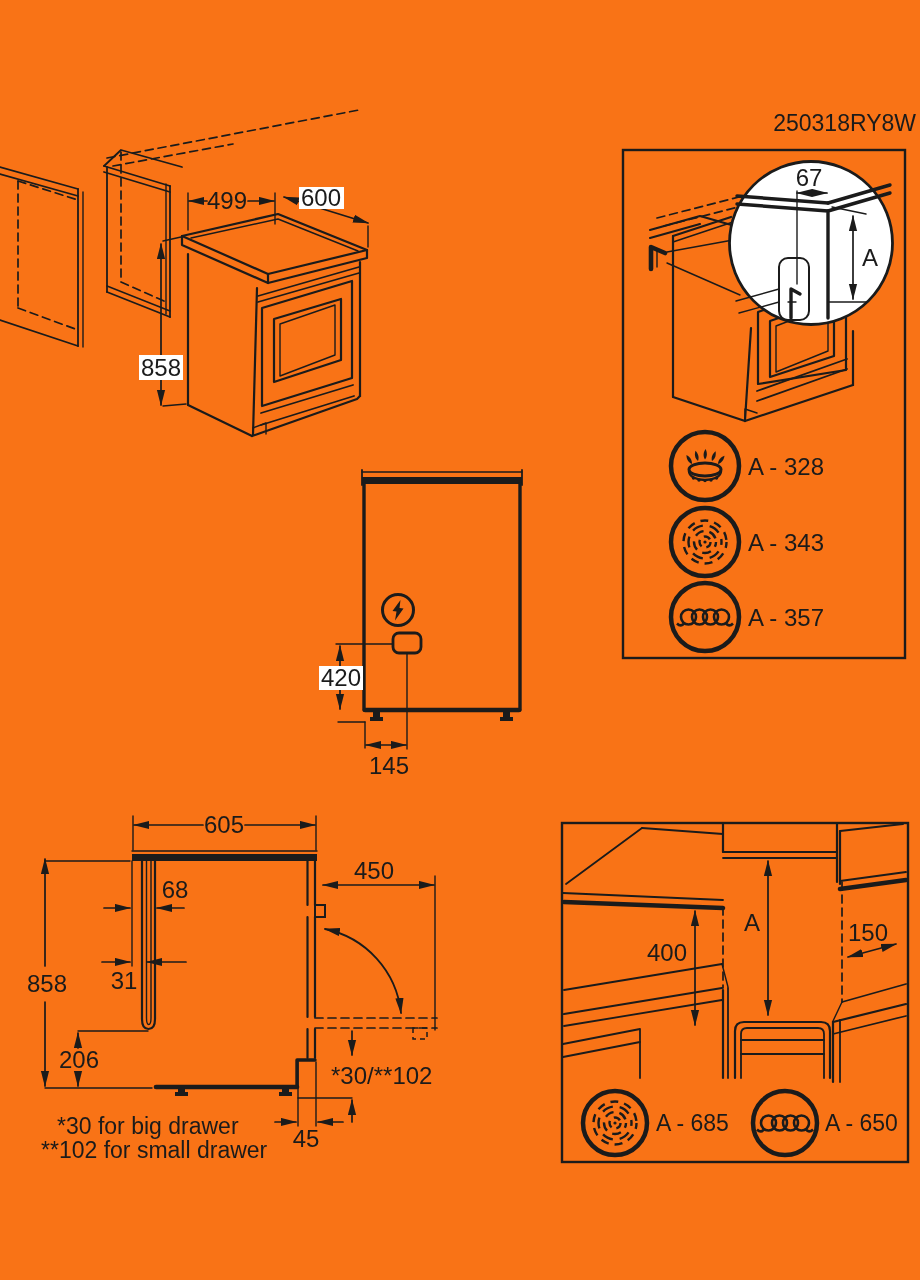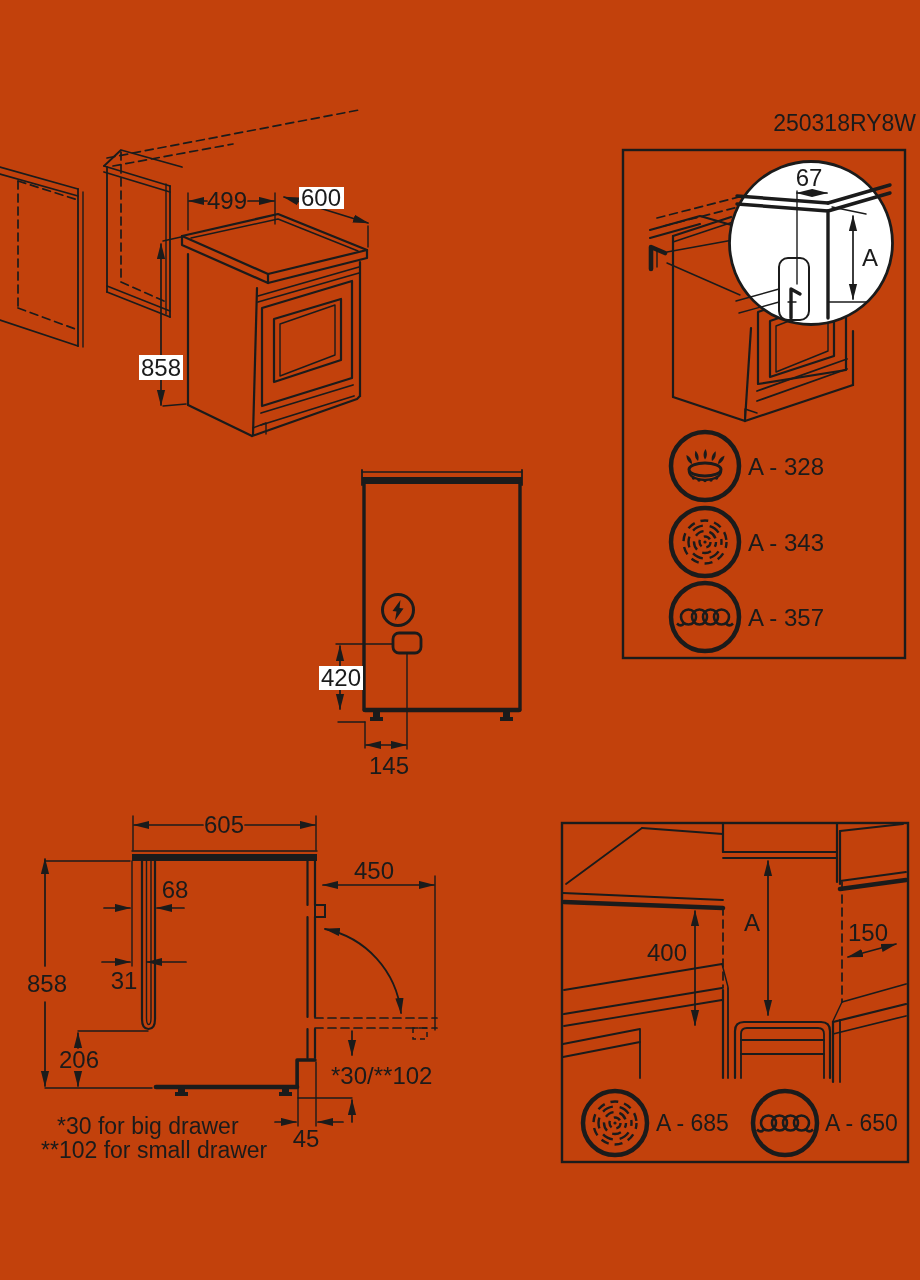--- a/index.html
+++ b/index.html
@@ -1,16 +1,16 @@
 <!DOCTYPE html>
 <html><head>
 <meta charset="utf-8">
 <style>
   html,body{margin:0;padding:0;background:#ffffff;}
-  .page{position:relative;width:920px;height:1280px;background:#c2410c;overflow:hidden;}
+  .page{position:relative;width:920px;height:1280px;background:#f97316;overflow:hidden;}
   svg{display:block;}
   .ln{fill:none;stroke:#1b1b1b;stroke-width:2.2;stroke-linecap:round;stroke-linejoin:round;}
   .tn{stroke-width:1.4;}
   .md{stroke-width:1.8;}
   .tk{stroke-width:3.4;}
   .xk{stroke-width:4.6;}
   .dim{stroke-width:1.7;}
   .dsh{stroke-width:1.7;stroke-dasharray:8 5;}
   .dsh2{stroke-width:1.5;stroke-dasharray:5 4;}
   .blk{fill:#1b1b1b;stroke:none;}

